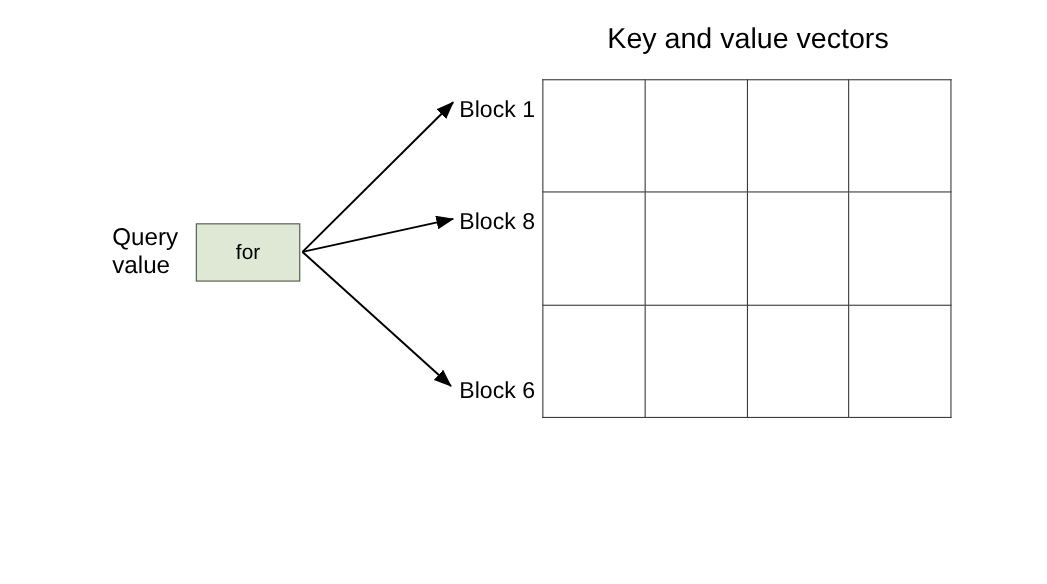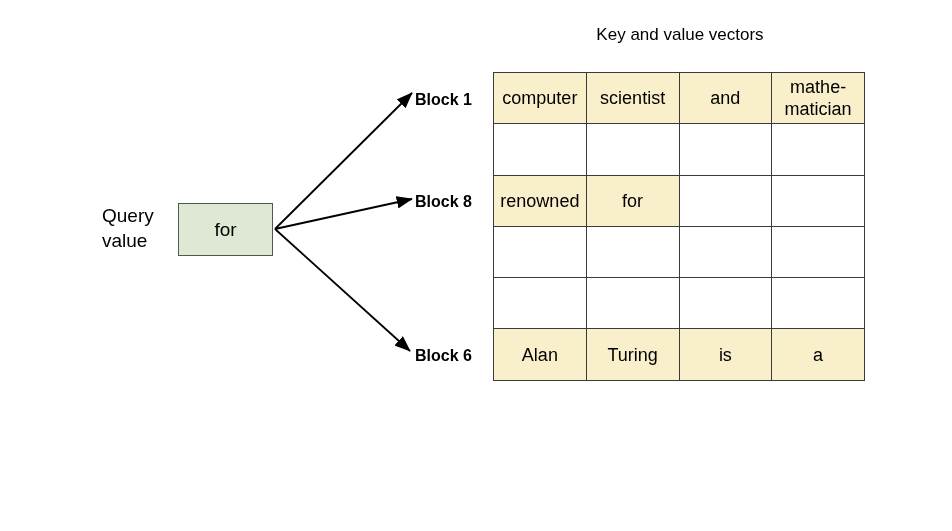--- a/index.html
+++ b/index.html
@@ -16,33 +16,33 @@
     color: #000000;
   }
 
   
   #diagram-title {
     position: absolute;
     left: 520px;
     top: 22px;
     width: 320px;
     text-align: center;
-    font-size: 17px;
+    font-size: 26px;
     line-height: 26px;
     color: #000000;
     white-space: nowrap;
   }
 
   
   #query-vector-label {
     position: absolute;
     left: 102px;
     top: 203px;
     width: 76px;
-    font-size: 19px;
+    font-size: 22px;
     line-height: 25px;
     text-align: left;
   }
   #query-vector-label span { display: block; }
 
   
   #query-vector-box {
     position: absolute;
     left: 178px;
     top: 203px;
@@ -63,26 +63,25 @@
     left: 0;
     top: 0;
     width: 952px;
     height: 531px;
     pointer-events: none;
   }
 
   
   .block-label {
     position: absolute;
-    font-size: 16px;
+    font-size: 21px;
     line-height: 24px;
     white-space: nowrap;
-    text-align: left;
+    text-align: center;
     width: 74px;
-    font-weight: bold;
   }
   #block-label-1 { left: 415px; top: 88px; }
   #block-label-2 { left: 415px; top: 190px; }
   #block-label-0 { left: 415px; top: 344px; }
 
   
   #kv-table {
     position: absolute;
     left: 493px;
     top: 72px;
@@ -136,70 +135,31 @@
     </g>
 </svg>
 
 <div class="block-label" id="block-label-1">Block 1</div>
 <div class="block-label" id="block-label-2">Block 8</div>
 <div class="block-label" id="block-label-0">Block 6</div>
 
 <table id="kv-table">
   <tbody id="kv-table-body">
       <tr>
-        <td class="filled">
-          <span class="cell-line">computer</span>
-        </td>
-        <td class="filled">
-          <span class="cell-line">scientist</span>
-        </td>
-        <td class="filled">
-          <span class="cell-line">and</span>
-        </td>
-        <td class="filled">
-          <span class="cell-line">mathe-</span>
-          <span class="cell-line">matician</span>
-        </td>
-      </tr>
-      <tr>
         <td></td>
         <td></td>
-        <td></td>
-        <td></td>
-      </tr>
-      <tr>
-        <td class="filled">
-          <span class="cell-line">renowned</span>
-        </td>
-        <td class="filled">
-          <span class="cell-line">for</span>
-        </td>
         <td></td>
         <td></td>
       </tr>
       <tr>
         <td></td>
         <td></td>
         <td></td>
         <td></td>
       </tr>
       <tr>
         <td></td>
         <td></td>
         <td></td>
         <td></td>
       </tr>
-      <tr>
-        <td class="filled">
-          <span class="cell-line">Alan</span>
-        </td>
-        <td class="filled">
-          <span class="cell-line">Turing</span>
-        </td>
-        <td class="filled">
-          <span class="cell-line">is</span>
-        </td>
-        <td class="filled">
-          <span class="cell-line">a</span>
-        </td>
-      </tr>
     </tbody>
 </table>
 
 </body></html>

